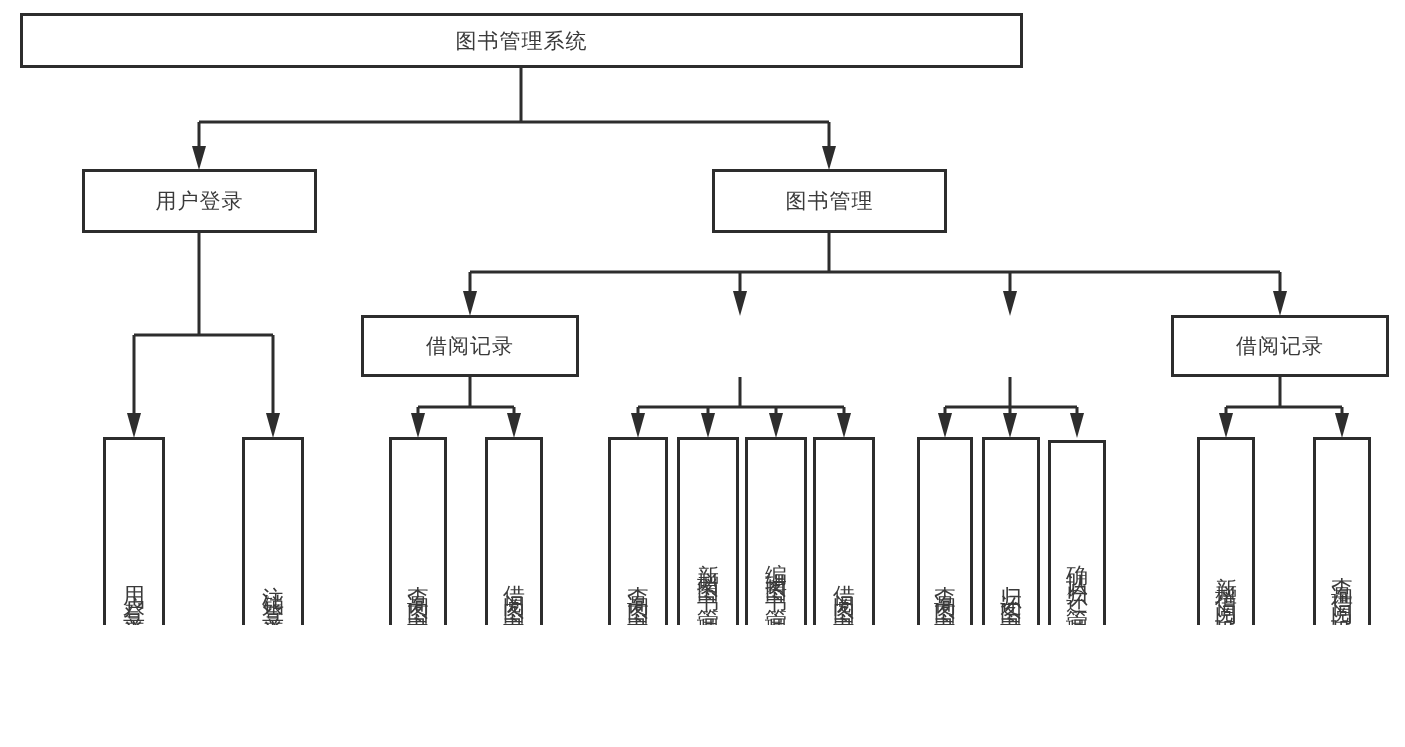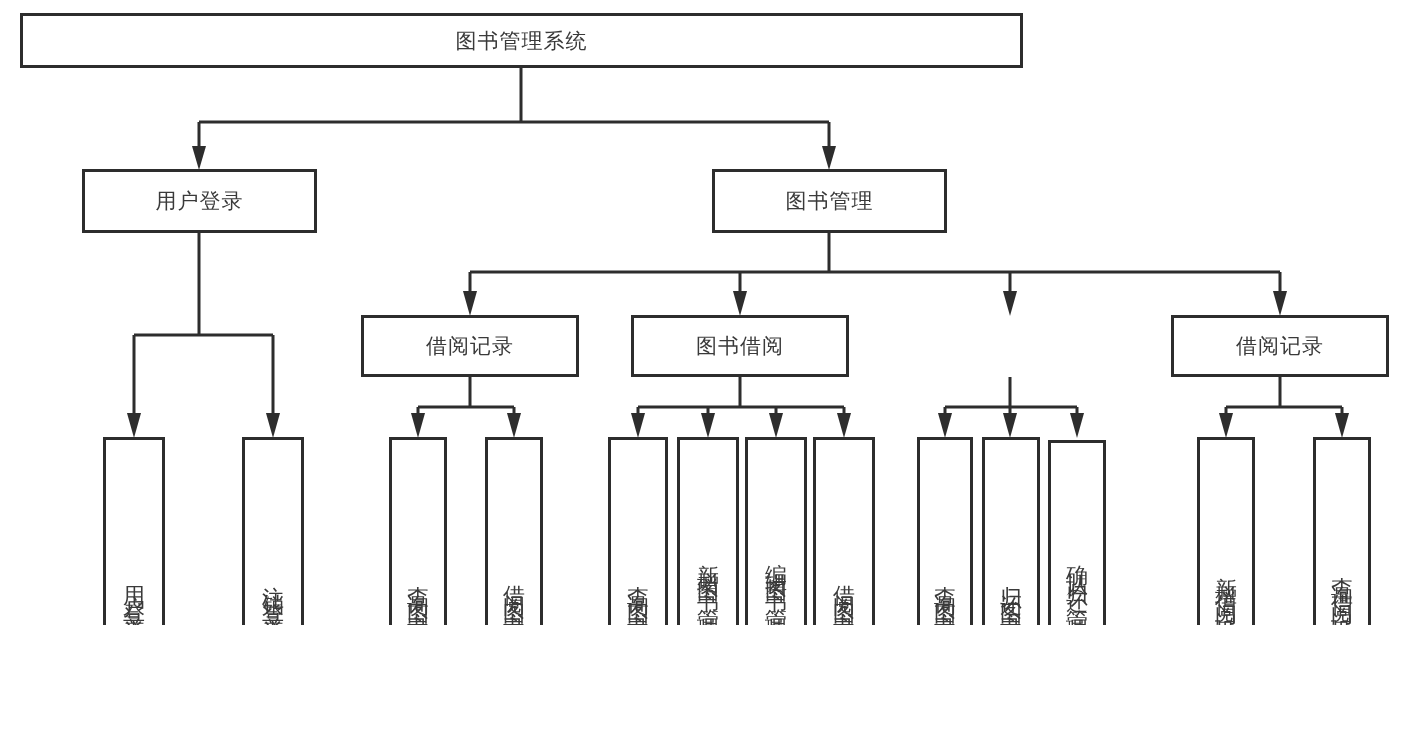--- a/index.html
+++ b/index.html
@@ -100,21 +100,20 @@
       <polygon points="1335,413 1349,413 1342,438"></polygon>
     </g>
   </svg>
 
   <div class="node h" style="left:20px; top:13px; width:1003px; height:55px;">图书管理系统</div>
 
   <div class="node h" style="left:82px; top:169px; width:235px; height:64px;">用户登录</div>
   <div class="node h" style="left:712px; top:169px; width:235px; height:64px;font-family:Liberation Serif, serif;">图书管理</div>
 
   <div class="node h" style="left:361px; top:315px; width:218px; height:62px;">借阅记录</div>
-  <div class="node h" style="left:631px; top:315px; width:218px; height:62px;">图书借阅</div>
   <div class="node h" style="left:1171px; top:315px; width:218px; height:62px;">借阅记录</div>
 
   <div class="node v" style="left:103px; top:437px; width:62px; height:298px;">用户登录</div>
   <div class="node v" style="left:242px; top:437px; width:62px; height:298px;">注销登录</div>
 
   <div class="node v" style="left:389px; top:437px; width:58px; height:298px;">查询图书</div>
   <div class="node v" style="left:485px; top:437px; width:58px; height:298px;">借阅图书</div>
 
   <div class="node v" style="left:608px; top:437px; width:60px; height:298px;">查询图书</div>
   <div class="node v" style="left:677px; top:437px; width:62px; height:298px;">新增图书（管理员）</div>

